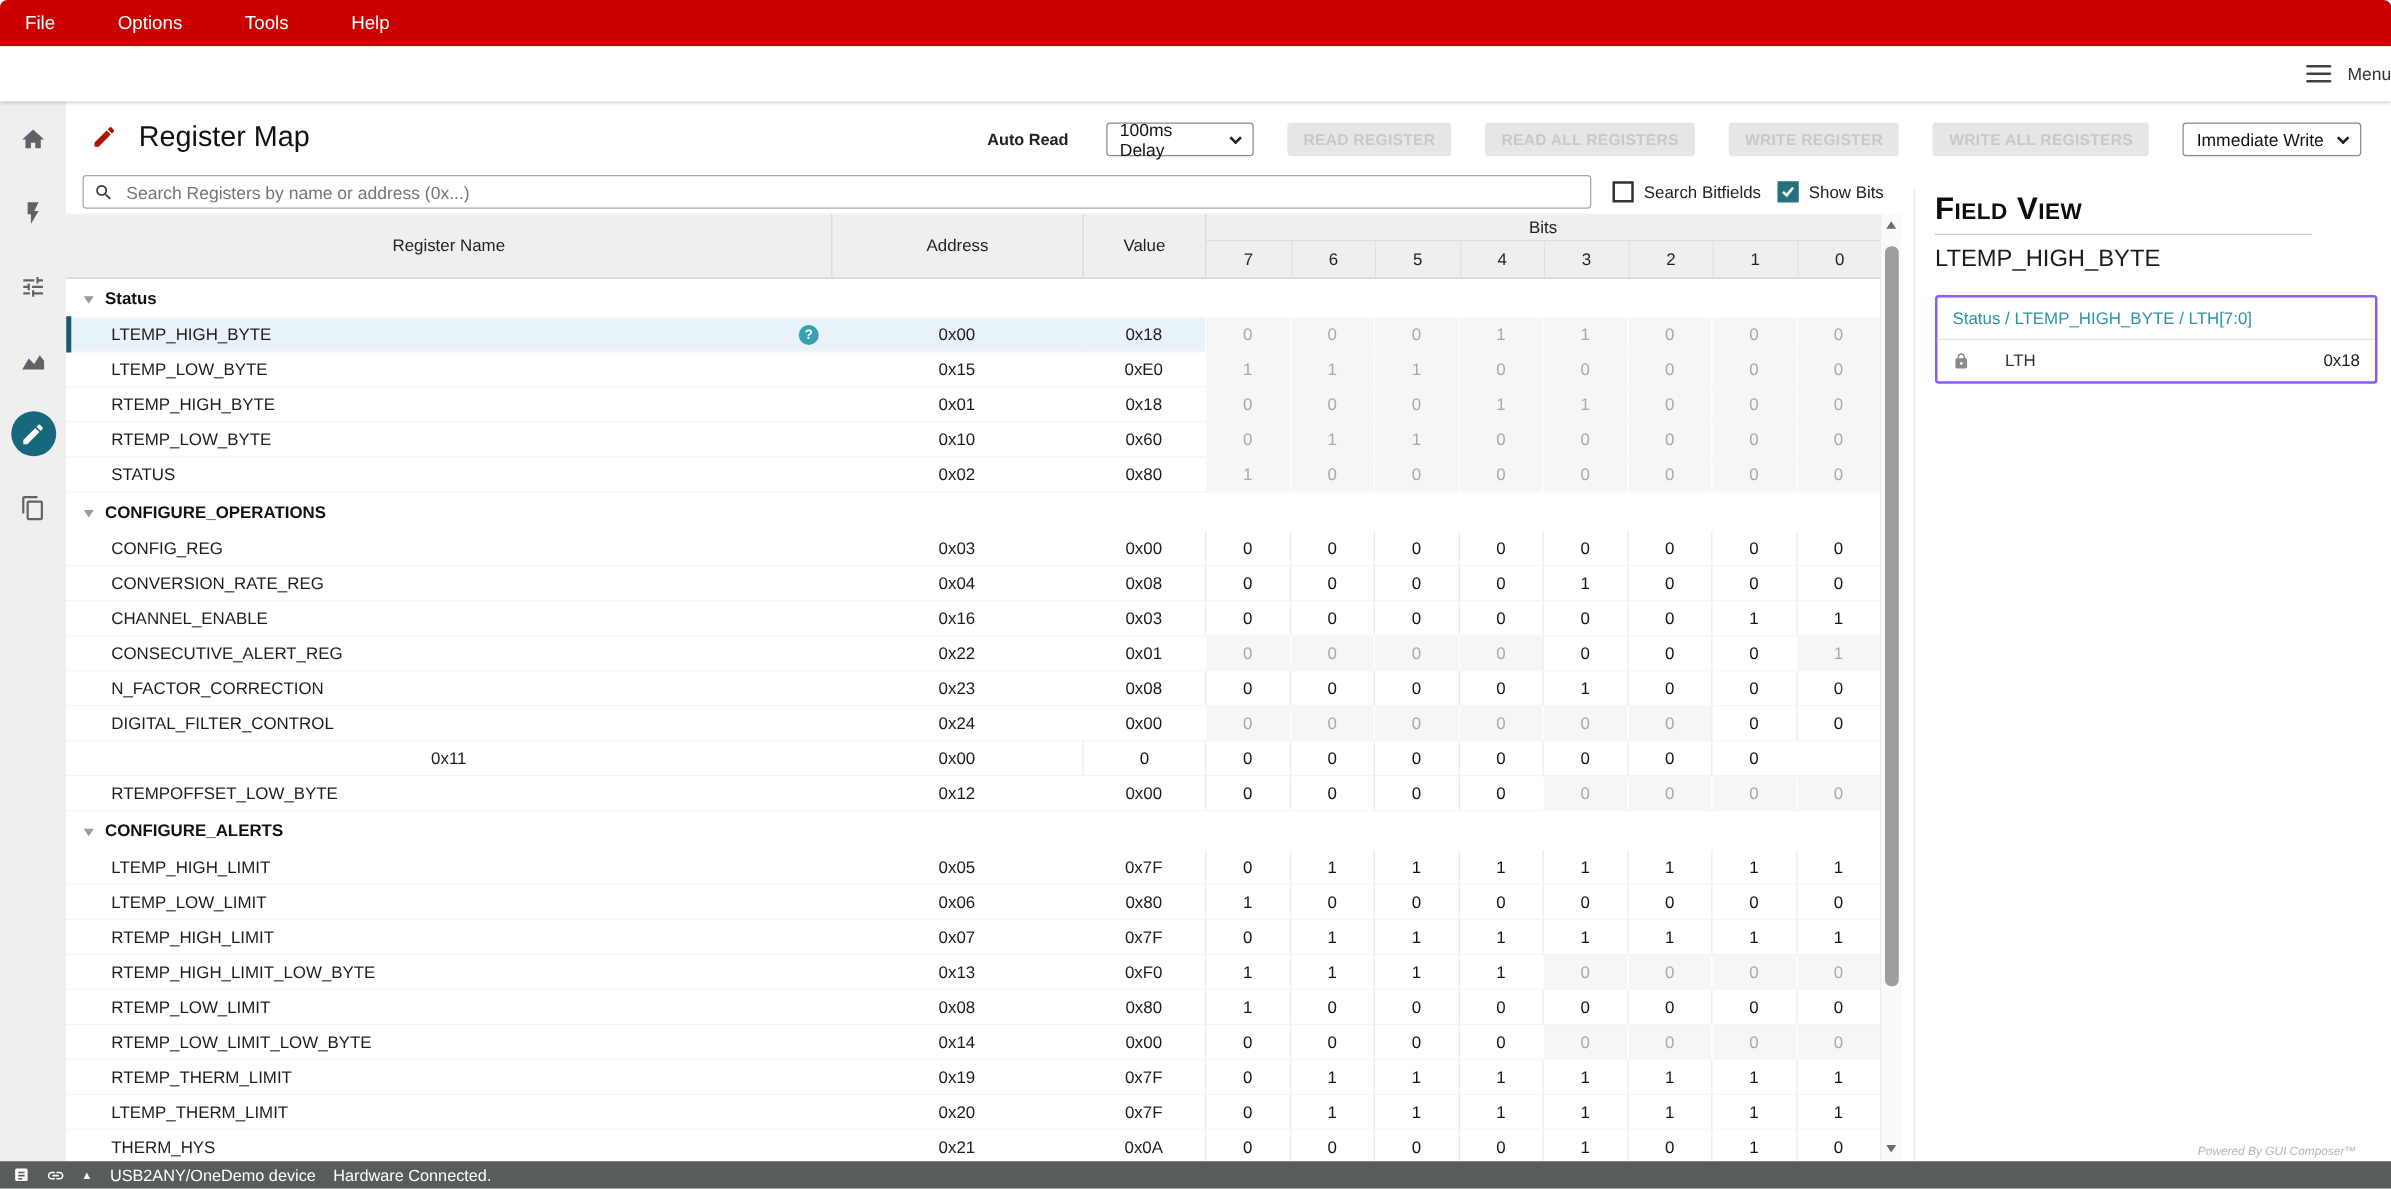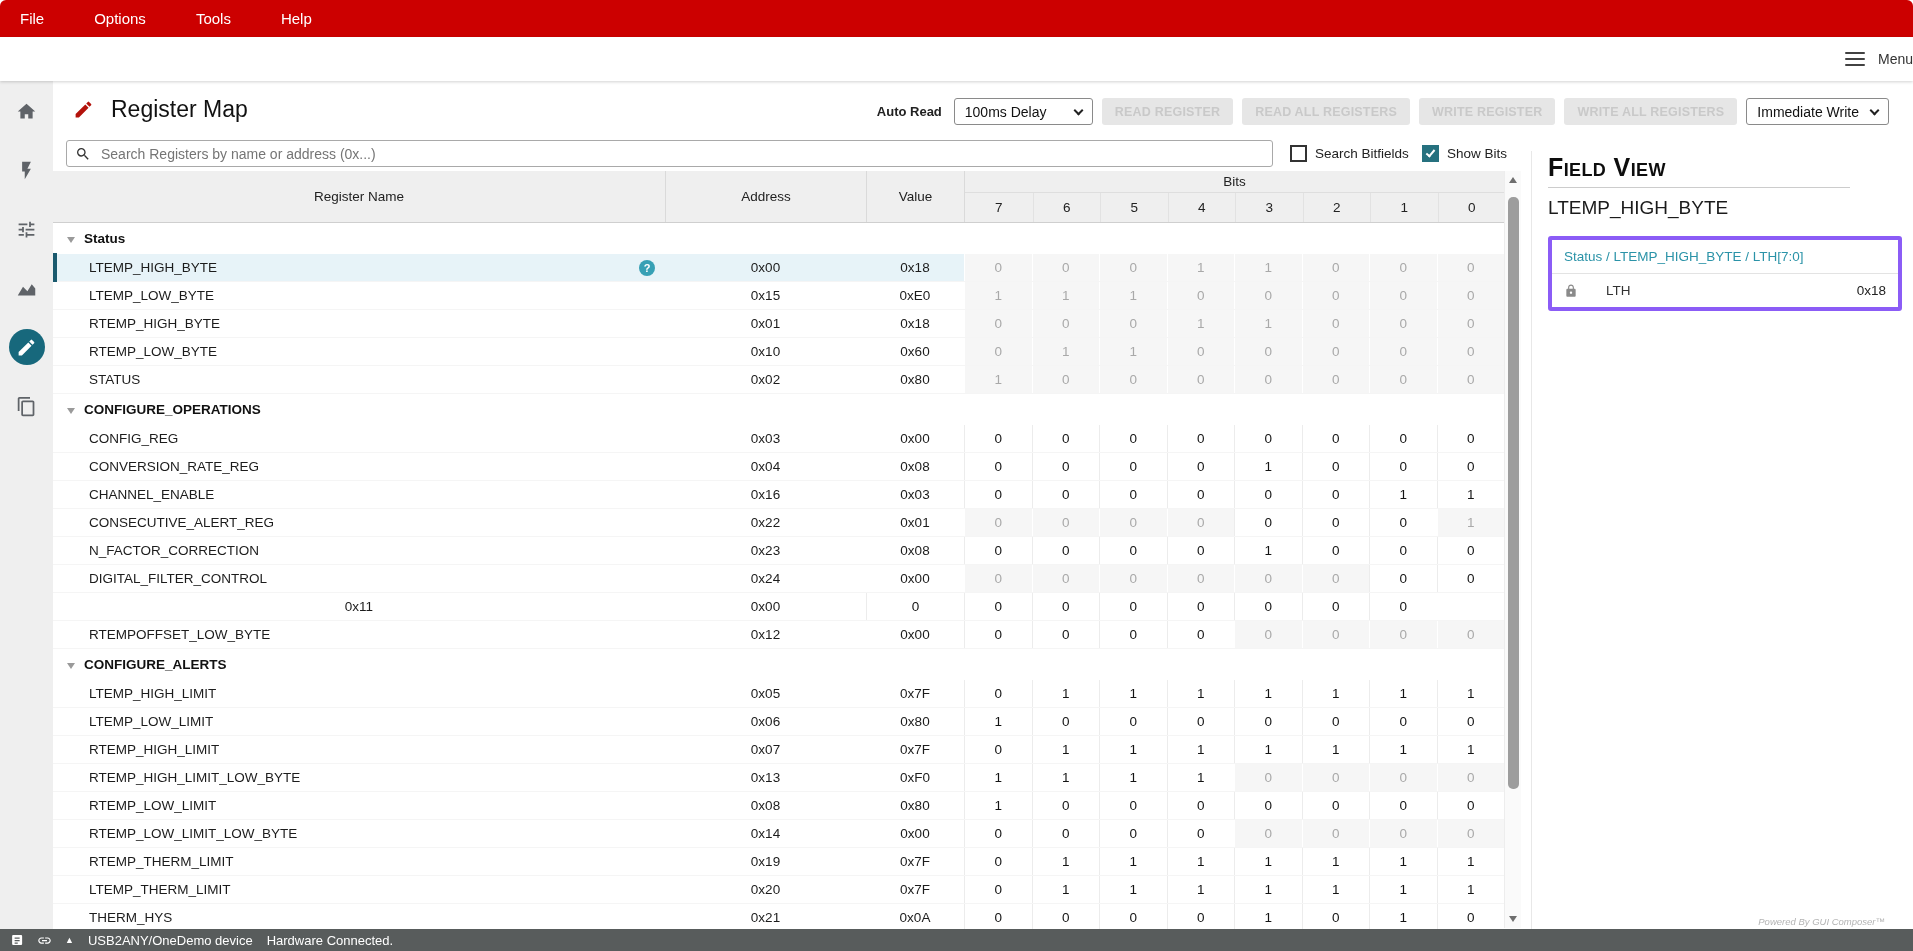--- a/index.html
+++ b/index.html
@@ -25,26 +25,26 @@
   .side-btn{ width:36px; height:36px; border-radius:50%; display:flex; align-items:center;
     justify-content:center; color:#5f6368; cursor:pointer; }
   .side-btn svg{ width:21px; height:21px; }
   .side-btn.active{ background:#17687c; color:#fff; }
   
   #main{ position:absolute; left:53px; top:81px; right:0; bottom:22px; background:#fff; }
   .title-row{ position:absolute; top:15px; left:20px; display:flex; align-items:center; gap:17px;}
   .title-pencil{ color:#b3120b; display:flex; }
   .title-pencil svg{ width:21px; height:21px; }
   .page-title{ font-size:23px; color:#111; }
-  .toolbar{ position:absolute; top:17px; right:24px; display:flex; align-items:center; gap:9px; }
+  .toolbar{ position:absolute; top:17px; right:24px; display:flex; align-items:center; gap:27px; }
   .auto-read-label{ font-size:13px; font-weight:600; color:#222; margin-right:3px; }
   .select{ height:27px; border:1px solid #8a8a8a; border-radius:3px; background:#fff;
     display:flex; align-items:center; justify-content:space-between; padding:0 10px;
     font-size:14px; color:#111; cursor:pointer; gap:12px; }
-  #auto-read-select{ width:139px; }
+  #auto-read-select{ width:118px; }
   .chev{ width:7px; height:7px; border-left:2px solid #222; border-bottom:2px solid #222;
     transform:rotate(-45deg); margin-top:-3px; flex:none; }
   .tbtn{ height:27px; background:#e6e6e6; color:#c9c9c9; font-weight:700; font-size:12.5px;
     padding:0 13px; display:flex; align-items:center; border-radius:3px; letter-spacing:.2px; cursor:default;}
   
   .search-box{ position:absolute; top:59px; left:13px; width:1207px; height:27px;
     border:1px solid #a9a9a9; border-radius:3px; display:flex; align-items:center;
     padding:0 8px; gap:8px; background:#fff; }
   .search-box svg{ width:16px; height:16px; color:#333; flex:none; }
   .search-box input{ border:0; outline:0; flex:1; font-size:14px; color:#333;
@@ -96,21 +96,21 @@
   .sb-up{ top:6px; border-bottom:6px solid #6e6e6e; }
   .sb-down{ bottom:6px; border-top:6px solid #6e6e6e; }
   .sb-thumb{ position:absolute; left:3px; width:11px; top:26px; height:592px;
     background:#9d9d9d; border-radius:5px; cursor:grab; }
   
   #field-panel{ position:absolute; left:1478px; top:70px; width:382px; bottom:0;
     border-left:1px solid #e8e8e8; padding:2px 0 0 16px; }
   .fv-title{ font-variant:small-caps; font-weight:700; font-size:25px; color:#0d0d0d;
     letter-spacing:.4px; padding-bottom:5px; border-bottom:1px solid #ccc; width:302px; }
   .fv-reg{ font-size:19px; color:#1b1b1b; margin-top:9px; }
-  .fv-box{ margin-top:17px; width:354px; border:4px solid #8b5cf6; border-radius:3px; background:#fff; }
+  .fv-box{ margin-top:17px; width:354px; border:2px solid #8b5cf6; border-radius:3px; background:#fff; }
   .fv-crumb{ padding:9px 12px; font-size:13.5px; color:#2b93a8; border-bottom:1px solid #e3e3e3; cursor:pointer; }
   .fv-field{ padding:9px 12px; display:flex; align-items:center; gap:28px; font-size:13.5px; color:#333; }
   .lock{ color:#8a8a8a; display:flex; }
   .lock svg{ width:14px; height:14px; }
   .fv-val{ margin-left:auto; color:#222; }
   .credit{ position:absolute; right:28px; bottom:2px; font-size:9.5px; font-style:italic; color:#b4b4b4; }
   
   #statusbar{ position:absolute; left:0; bottom:0; width:100%; height:22px; background:#585c5c;
     display:flex; align-items:center; padding-left:9px; color:#fff; }
   #status-icons{ display:flex; align-items:center; gap:13px; margin-right:14px; }

